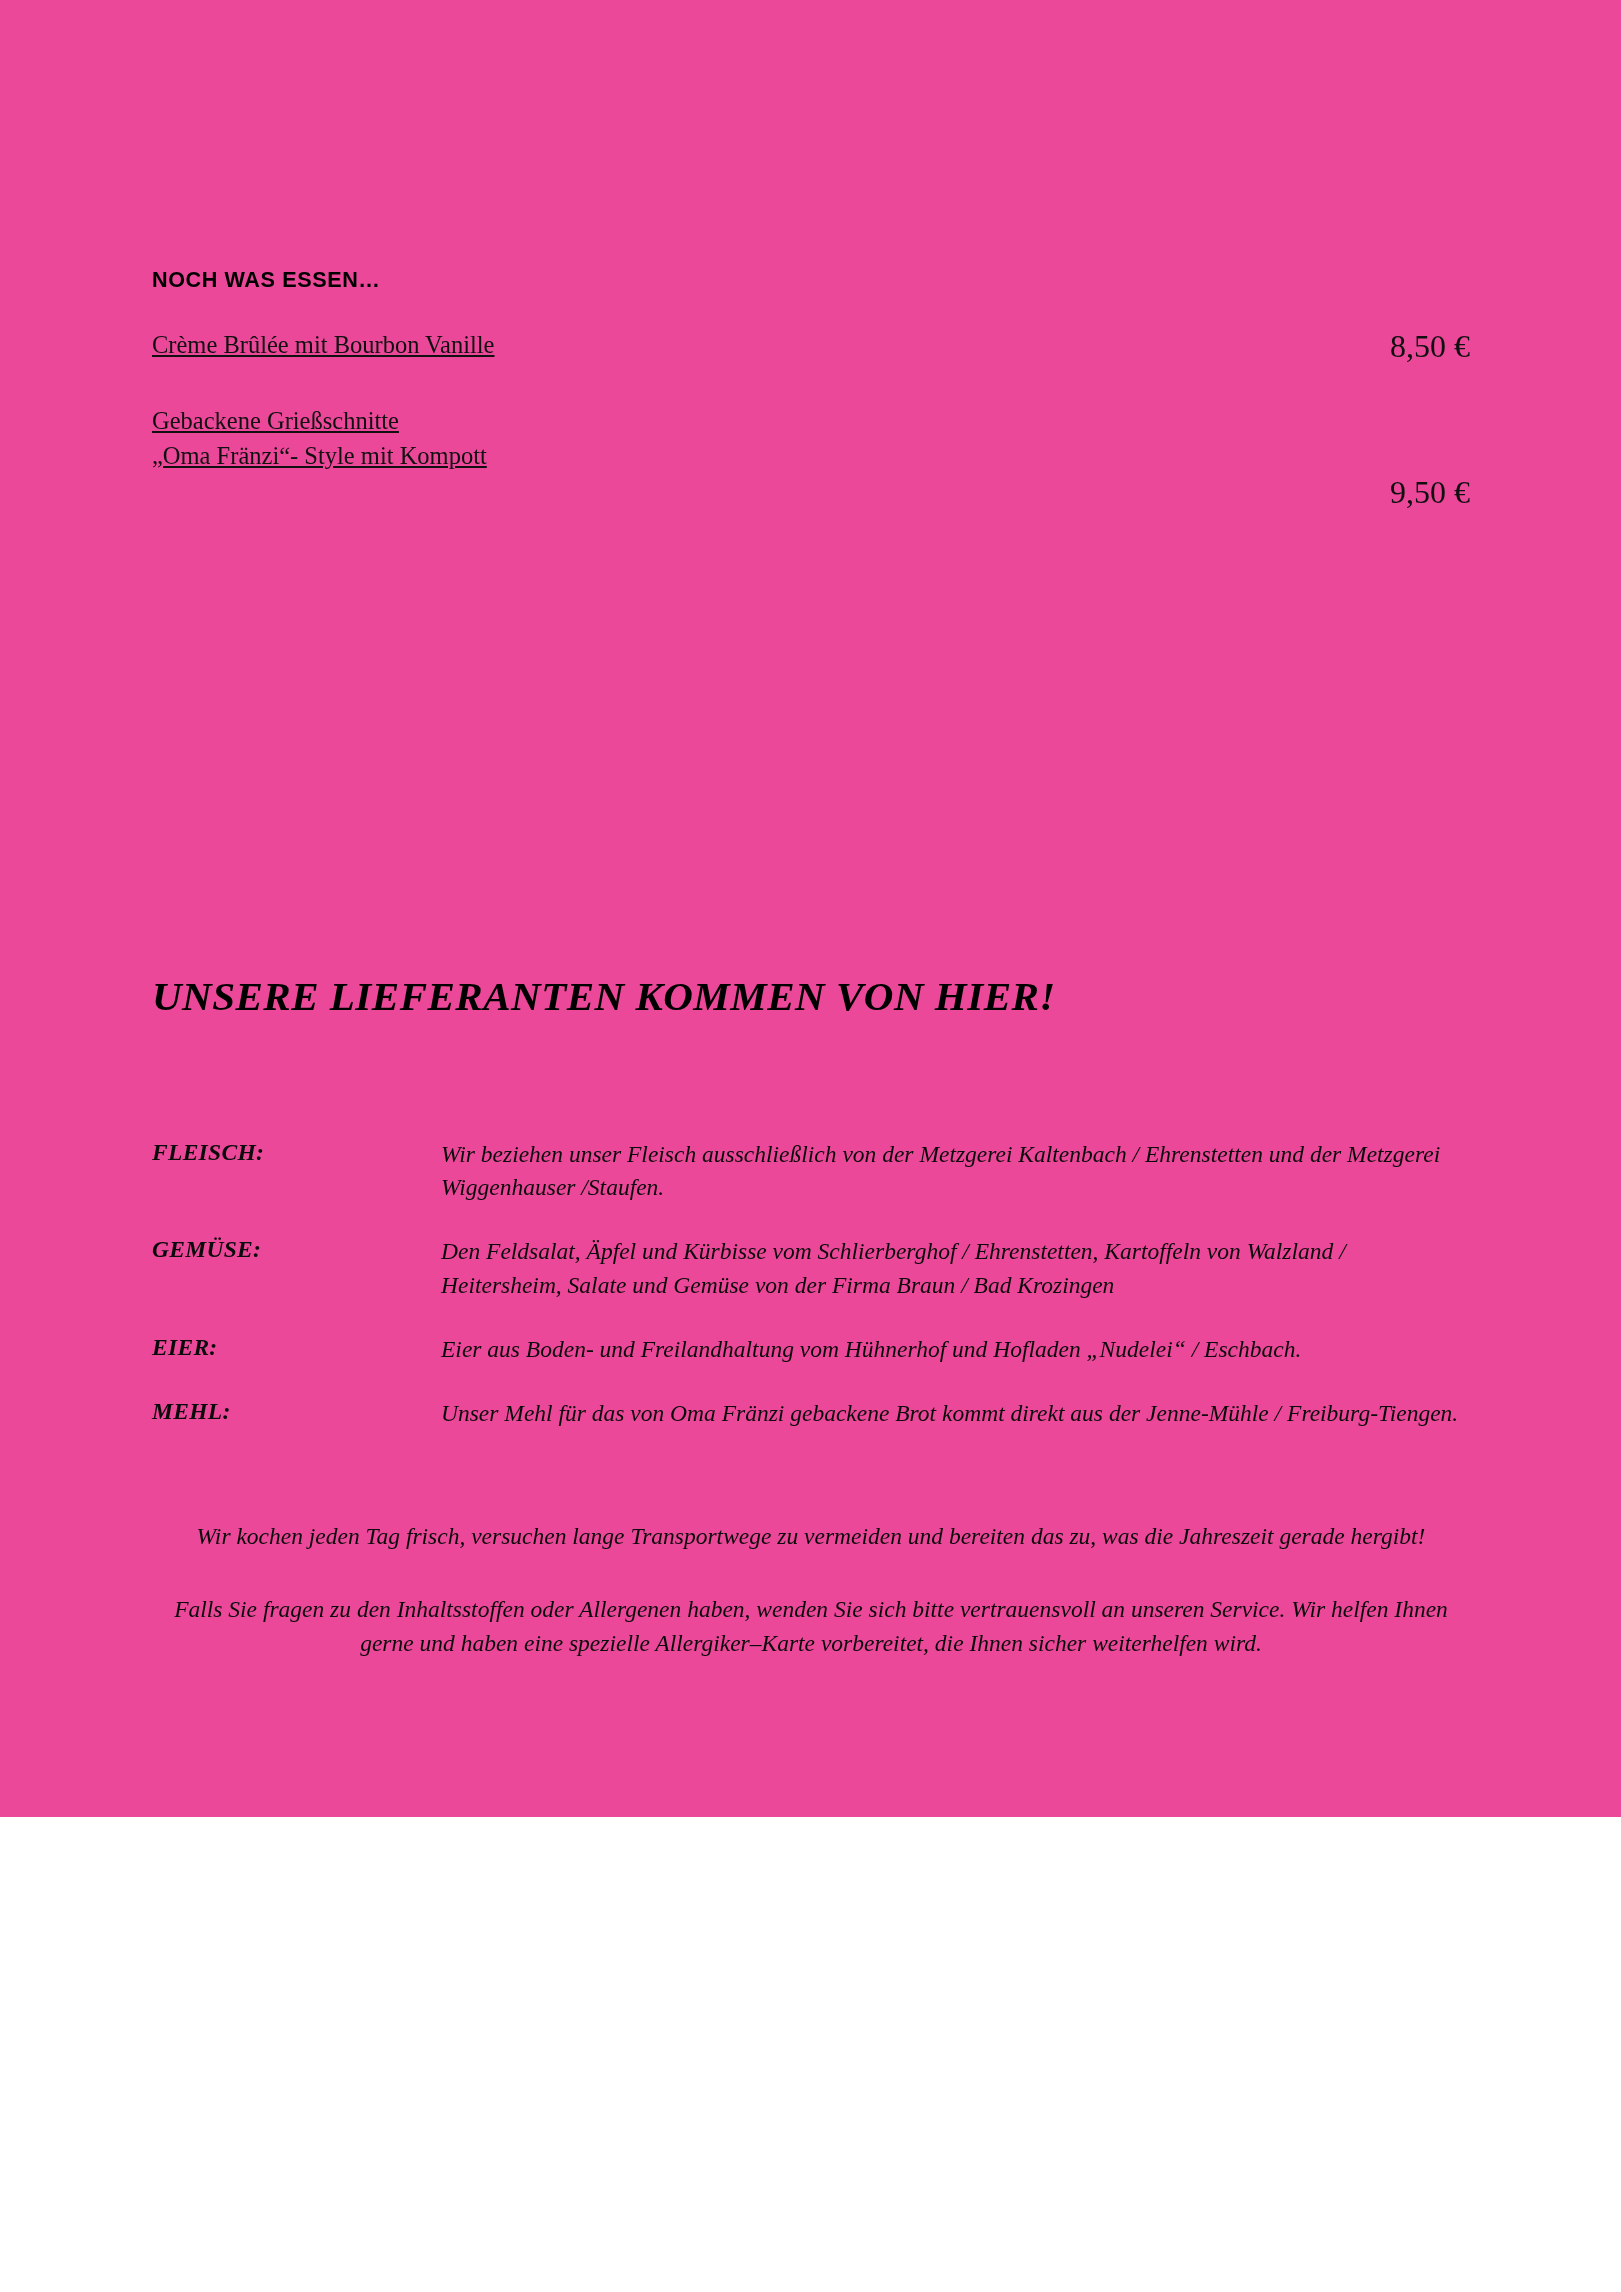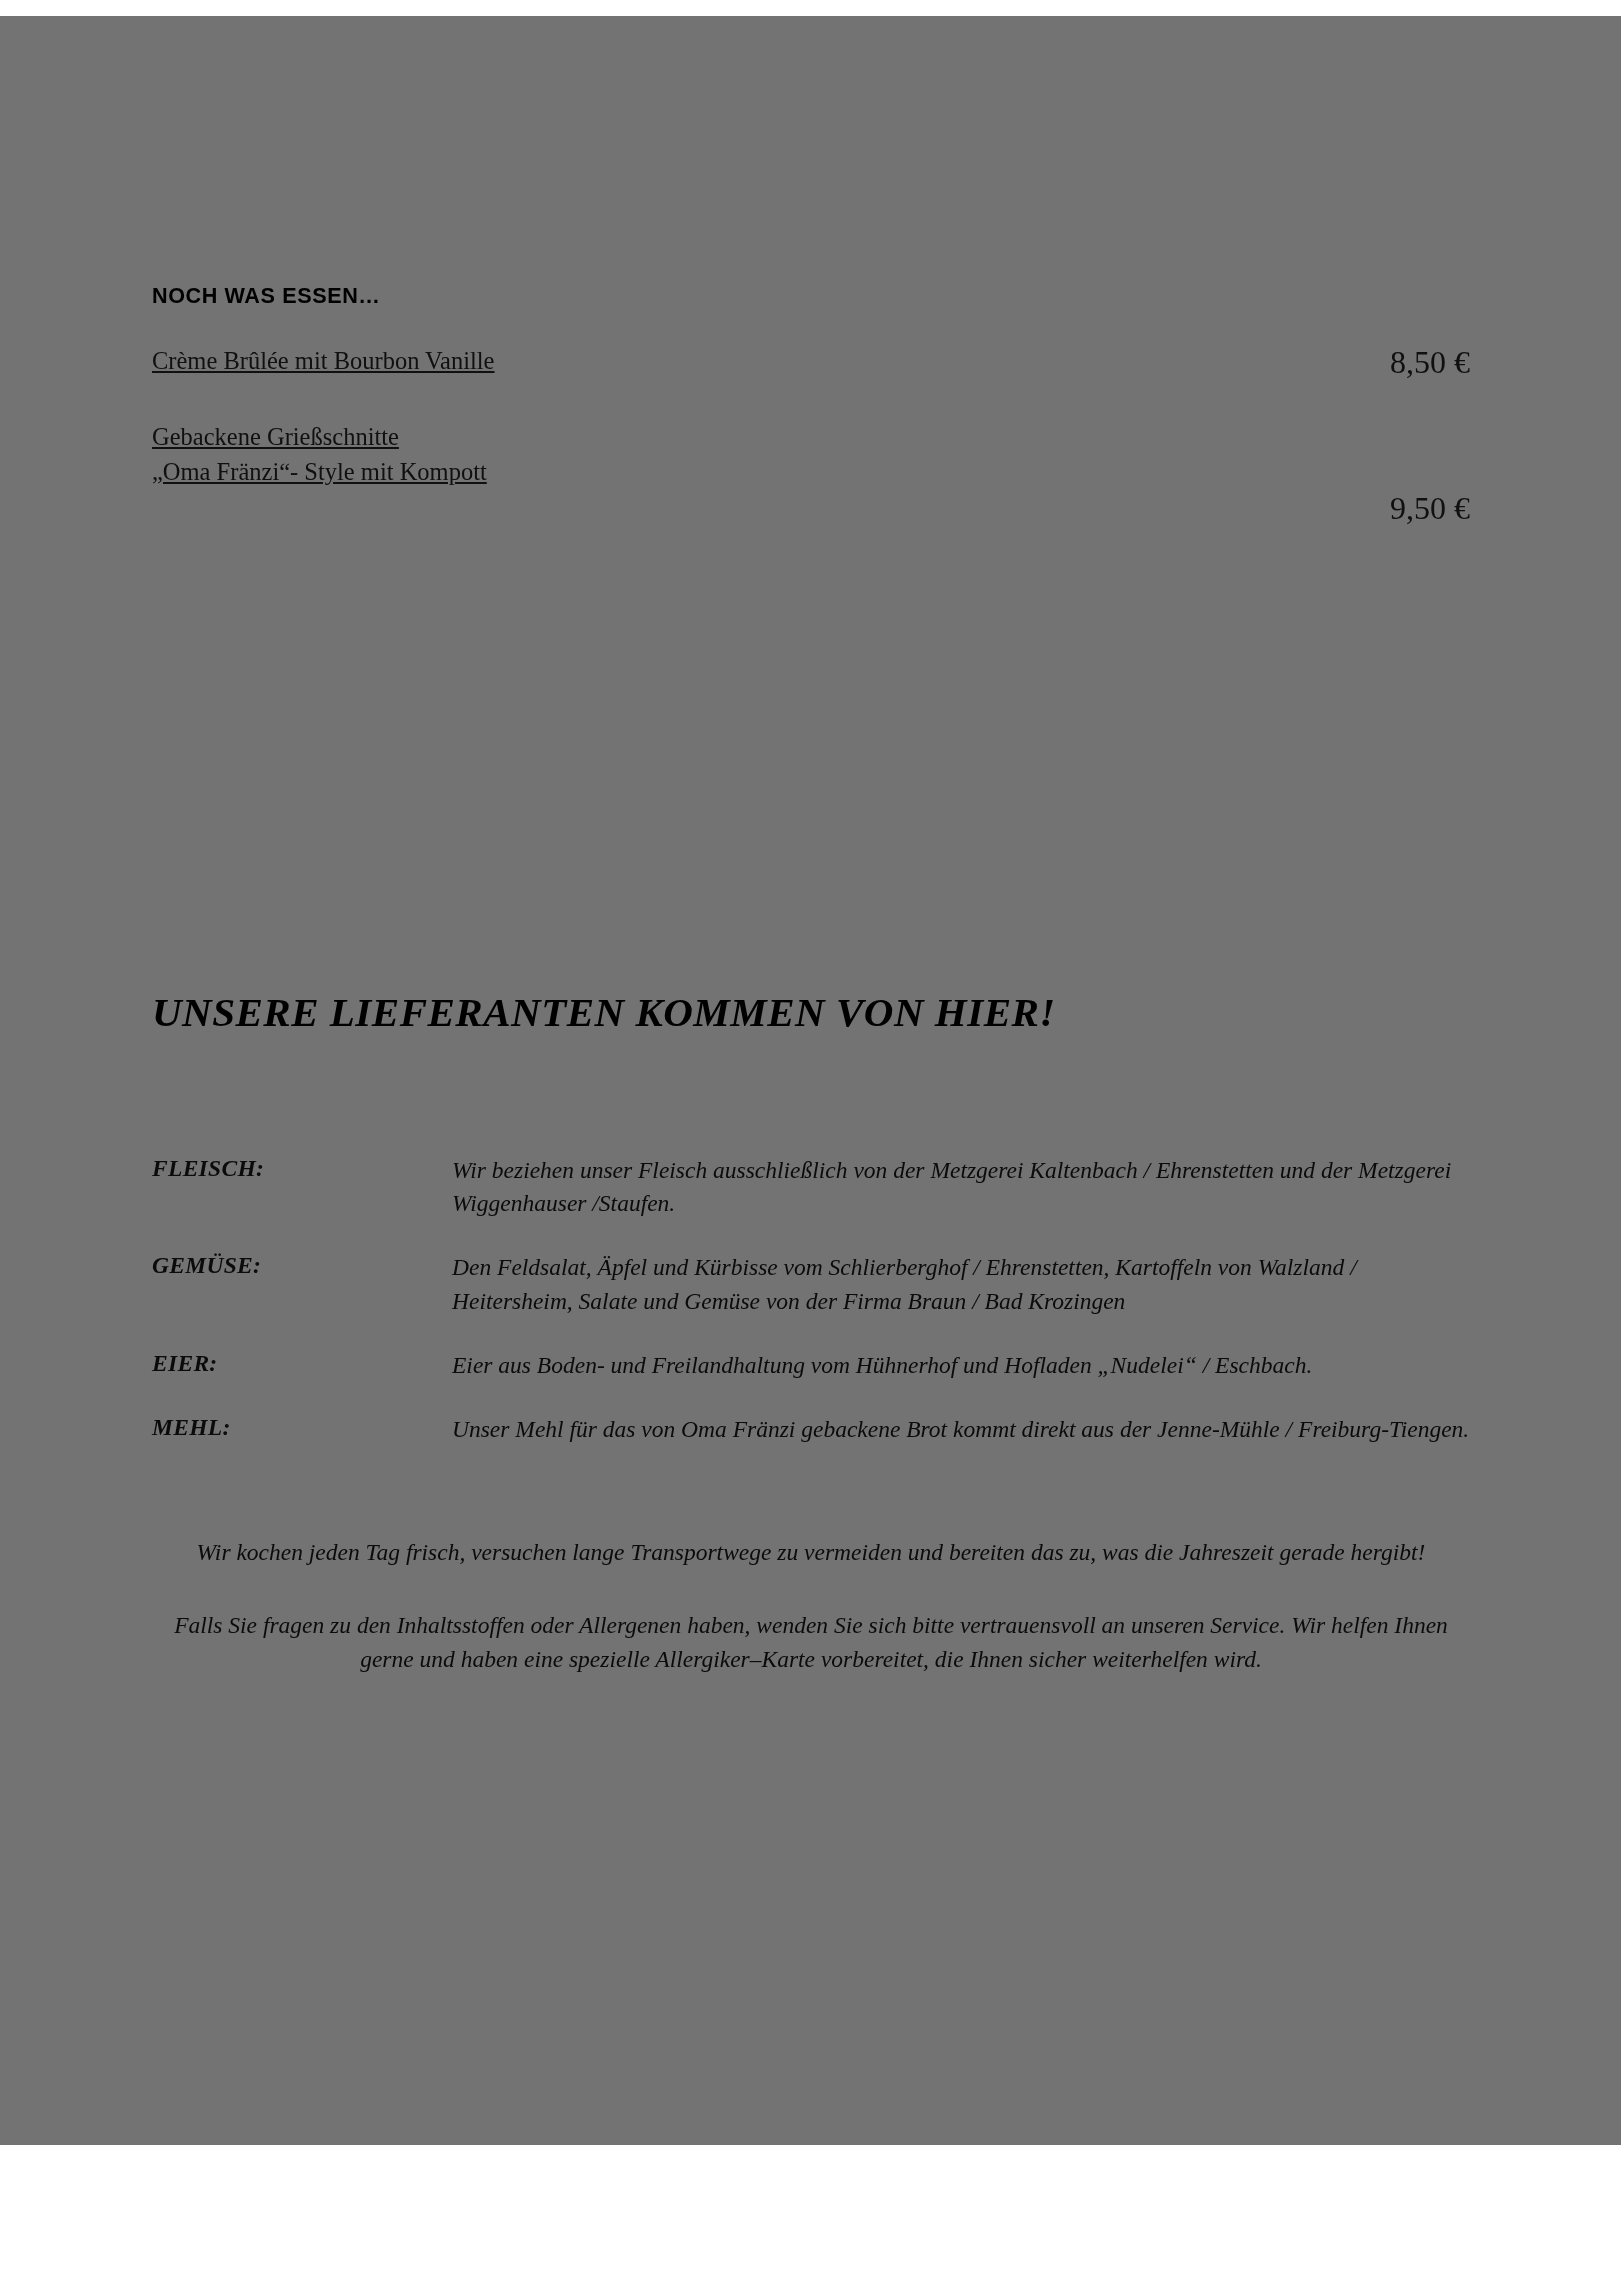--- a/index.html
+++ b/index.html
@@ -3,23 +3,23 @@
 <meta charset="utf-8">
 <style>
   html, body {
     margin: 0;
     padding: 0;
     background: #ffffff;
   }
   .page {
     position: relative;
     width: 1621px;
-    height: 2129px;
-    margin: 16px auto;
-    background: #737373;
+    height: 1817px;
+    margin: 0 auto;
+    background: #ec4899;
     font-family: "Liberation Serif", serif;
     color: #000000;
     overflow: hidden;
   }
   .content {
     position: absolute;
     left: 152px;
     top: 0;
     width: 1318px;
   }
@@ -73,21 +73,20 @@
     color: #000;
   }
   .suppliers-table {
     margin-top: 118px;
     width: 1318px;
   }
   .supplier-row {
     display: flex;
     align-items: flex-start;
     margin-bottom: 31px;
-    gap: 11px;
   }
   .supplier-label {
     flex: 0 0 289px;
     font-family: "Liberation Serif", serif;
     font-style: italic;
     font-weight: bold;
     font-size: 23.5px;
     letter-spacing: 0.3px;
     color: #0b0b0b;
     padding-top: 1px;

